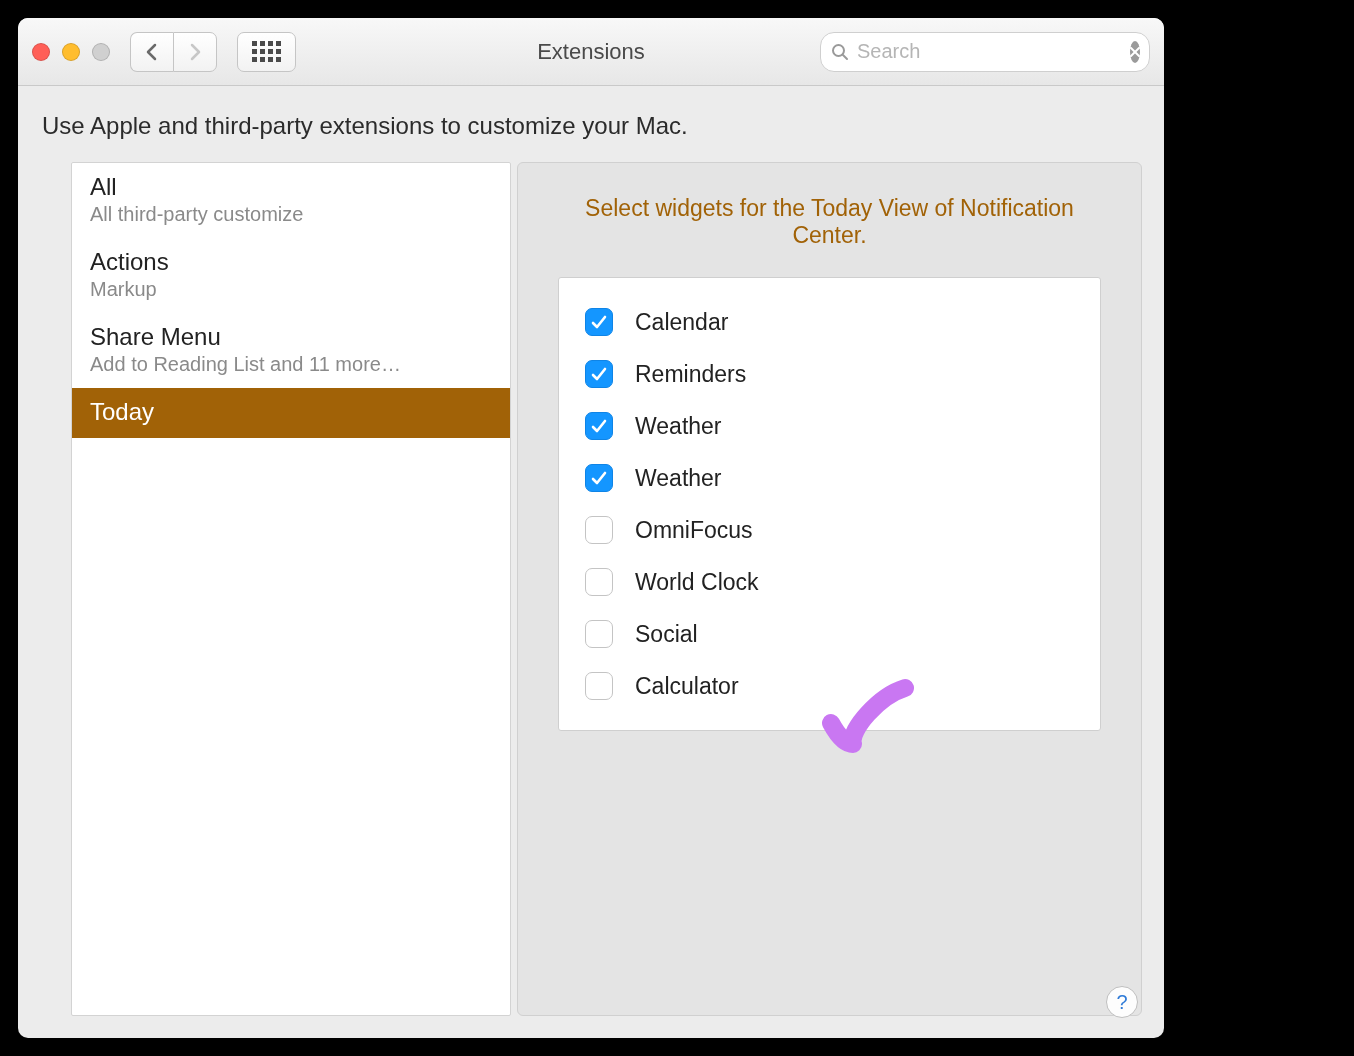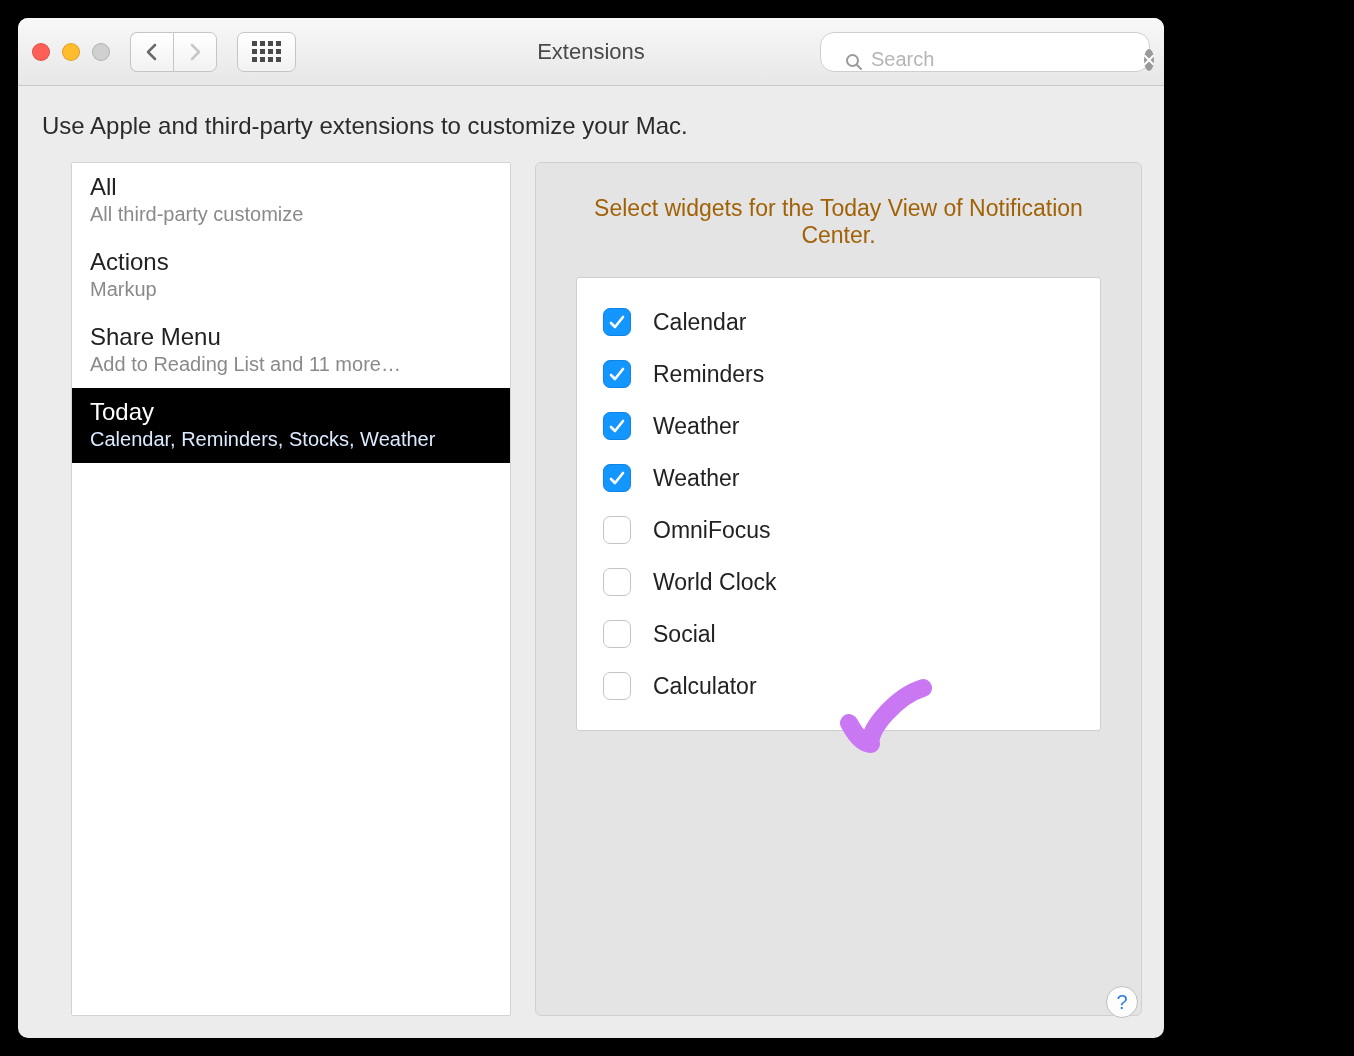--- a/index.html
+++ b/index.html
@@ -72,22 +72,22 @@
     font-weight:400;
   }
   .search-wrap {
     margin-left:auto;
     width: 330px;
     height: 40px;
     background:#fff;
     border:1px solid #cfcfcf;
     border-radius: 14px;
     display:flex;
-    align-items:flex-end;
-    padding: 0 24px;
+    align-items:center;
+    padding: 0 10px;
     gap:8px;
     color:#9a9a9a;
   }
   .search-wrap input {
     border:none; outline:none; flex:1;
     font-size:20px; color:#555; background:transparent;
   }
   .search-wrap input::placeholder { color:#b5b5b5; }
   .clear-btn {
     width:22px; height:22px; border-radius:50%;
@@ -105,35 +105,35 @@
     position:relative;
   }
   .intro {
     font-size: 24px;
     color:#2b2b2b;
     margin: 0 0 22px 2px;
   }
   .columns {
     flex:1;
     display:flex;
-    gap: 24px;
+    gap: 6px;
     padding-left: 31px;
   }
   .sidebar {
     width: 440px;
     background:#fff;
     border:1px solid #d3d3d3;
     border-radius:2px;
   }
   .side-item {
     padding: 10px 18px 12px 18px;
   }
   .side-title { font-size:24px; color:#222; }
   .side-sub   { font-size:20px; color:#8a8a8a; margin-top:2px; white-space:nowrap; overflow:hidden; text-overflow:ellipsis;}
-  .side-item.selected { background:#000000; }
+  .side-item.selected { background:#a16207; }
   .side-item.selected .side-title { color:#fff; }
   .side-item.selected .side-sub   { color:#dceaff; }
 
   .detail {
     flex:1;
     background:#e4e4e4;
     border:1px solid #d0d0d0;
     border-radius:6px;
     padding: 32px 40px;
     display:flex;
@@ -268,21 +268,20 @@
         <div class="side-item">
           <div class="side-title">Actions</div>
           <div class="side-sub">Markup</div>
         </div>
         <div class="side-item">
           <div class="side-title">Share Menu</div>
           <div class="side-sub">Add to Reading List and 11 more…</div>
         </div>
         <div class="side-item selected">
           <div class="side-title">Today</div>
-          <div class="side-sub">Calendar, Reminders, Stocks, Weather</div>
         </div>
       </div>
 
       <div class="detail">
         <div class="detail-title">Select widgets for the Today View of Notification Center.</div>
 
         <div class="widget-box">
 
           <div class="widget-row">
             <div class="chk on">

